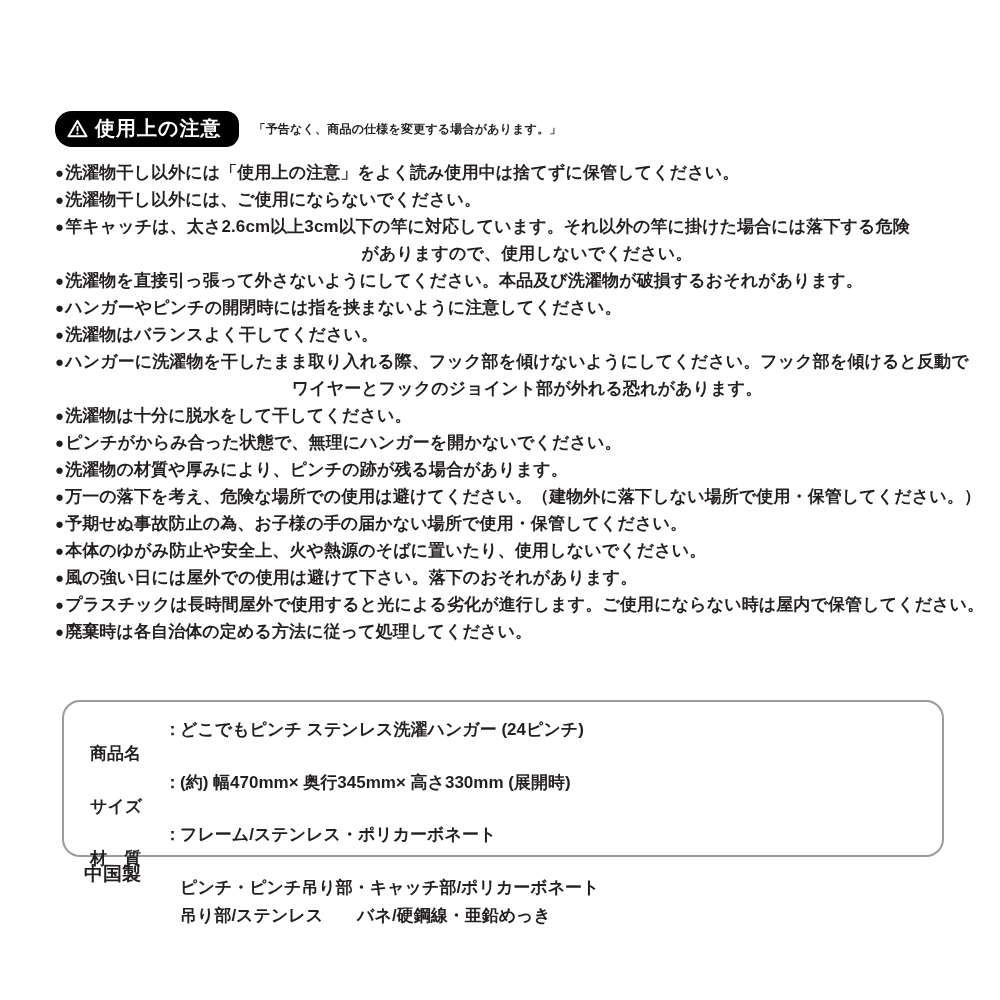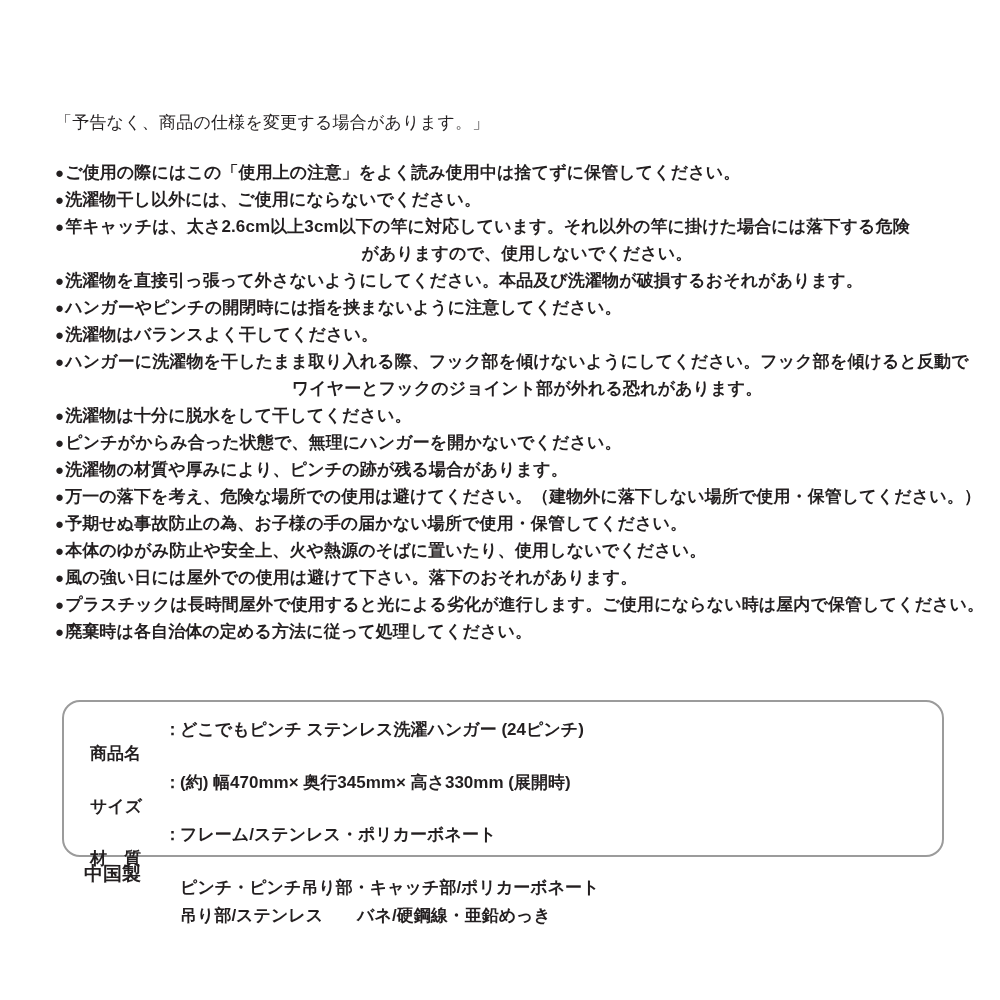--- a/index.html
+++ b/index.html
@@ -33,22 +33,22 @@
     color: #ffffff;
     font-size: 20px;
     font-weight: bold;
     padding: 4px 18px 5px 12px;
     border-radius: 17px 13px 13px 17px;
     letter-spacing: 1px;
     white-space: nowrap;
   }
   .badge svg { display: block; }
   .notice {
-    font-size: 17px;
-    font-weight: 400;
+    font-size: 12px;
+    font-weight: 700;
     letter-spacing: 0.2px;
     white-space: nowrap;
   }
 
   
   .precautions {
     position: absolute;
     top: 159px; left: 55px; right: 18px;
   }
   .bullet-line {
@@ -104,25 +104,35 @@
     font-weight: 600;
     margin-left: 16px;
   }
 </style>
 </head>
 <body>
 
 <div class="page">
 
   <div class="header">
+    <div class="badge">
+      <span>
+        <svg width="21" height="19" viewBox="0 0 24 22" aria-hidden="true">
+          <path d="M12 2.2 L22.4 20 H1.6 Z" fill="none" stroke="#ffffff" stroke-width="2.4" stroke-linejoin="round"></path>
+          <rect x="10.9" y="8" width="2.2" height="6.2" fill="#ffffff"></rect>
+          <rect x="10.9" y="15.6" width="2.2" height="2.2" fill="#ffffff"></rect>
+        </svg>
+      </span>
+      <span>使用上の注意</span>
+    </div>
     <div class="notice">「予告なく、商品の仕様を変更する場合があります。」</div>
   </div>
 
   <div class="precautions">
-      <div class="bullet-line"><span class="bullet">●</span><span>ご使用の際にはこの「使用上の注意」をよく読み使用中は捨てずに保管してください。</span></div>
+      <div class="bullet-line"><span class="bullet">●</span><span>洗濯物干し以外には「使用上の注意」をよく読み使用中は捨てずに保管してください。</span></div>
       <div class="bullet-line"><span class="bullet">●</span><span>洗濯物干し以外には、ご使用にならないでください。</span></div>
       <div class="bullet-line"><span class="bullet">●</span><span>竿キャッチは、太さ2.6cm以上3cm以下の竿に対応しています。それ以外の竿に掛けた場合には落下する危険</span></div>
       <div class="bullet-line cont"><span>がありますので、使用しないでください。</span></div>
       <div class="bullet-line"><span class="bullet">●</span><span>洗濯物を直接引っ張って外さないようにしてください。本品及び洗濯物が破損するおそれがあります。</span></div>
       <div class="bullet-line"><span class="bullet">●</span><span>ハンガーやピンチの開閉時には指を挟まないように注意してください。</span></div>
       <div class="bullet-line"><span class="bullet">●</span><span>洗濯物はバランスよく干してください。</span></div>
       <div class="bullet-line"><span class="bullet">●</span><span>ハンガーに洗濯物を干したまま取り入れる際、フック部を傾けないようにしてください。フック部を傾けると反動で</span></div>
       <div class="bullet-line cont"><span>ワイヤーとフックのジョイント部が外れる恐れがあります。</span></div>
       <div class="bullet-line"><span class="bullet">●</span><span>洗濯物は十分に脱水をして干してください。</span></div>
       <div class="bullet-line"><span class="bullet">●</span><span>ピンチがからみ合った状態で、無理にハンガーを開かないでください。</span></div>

